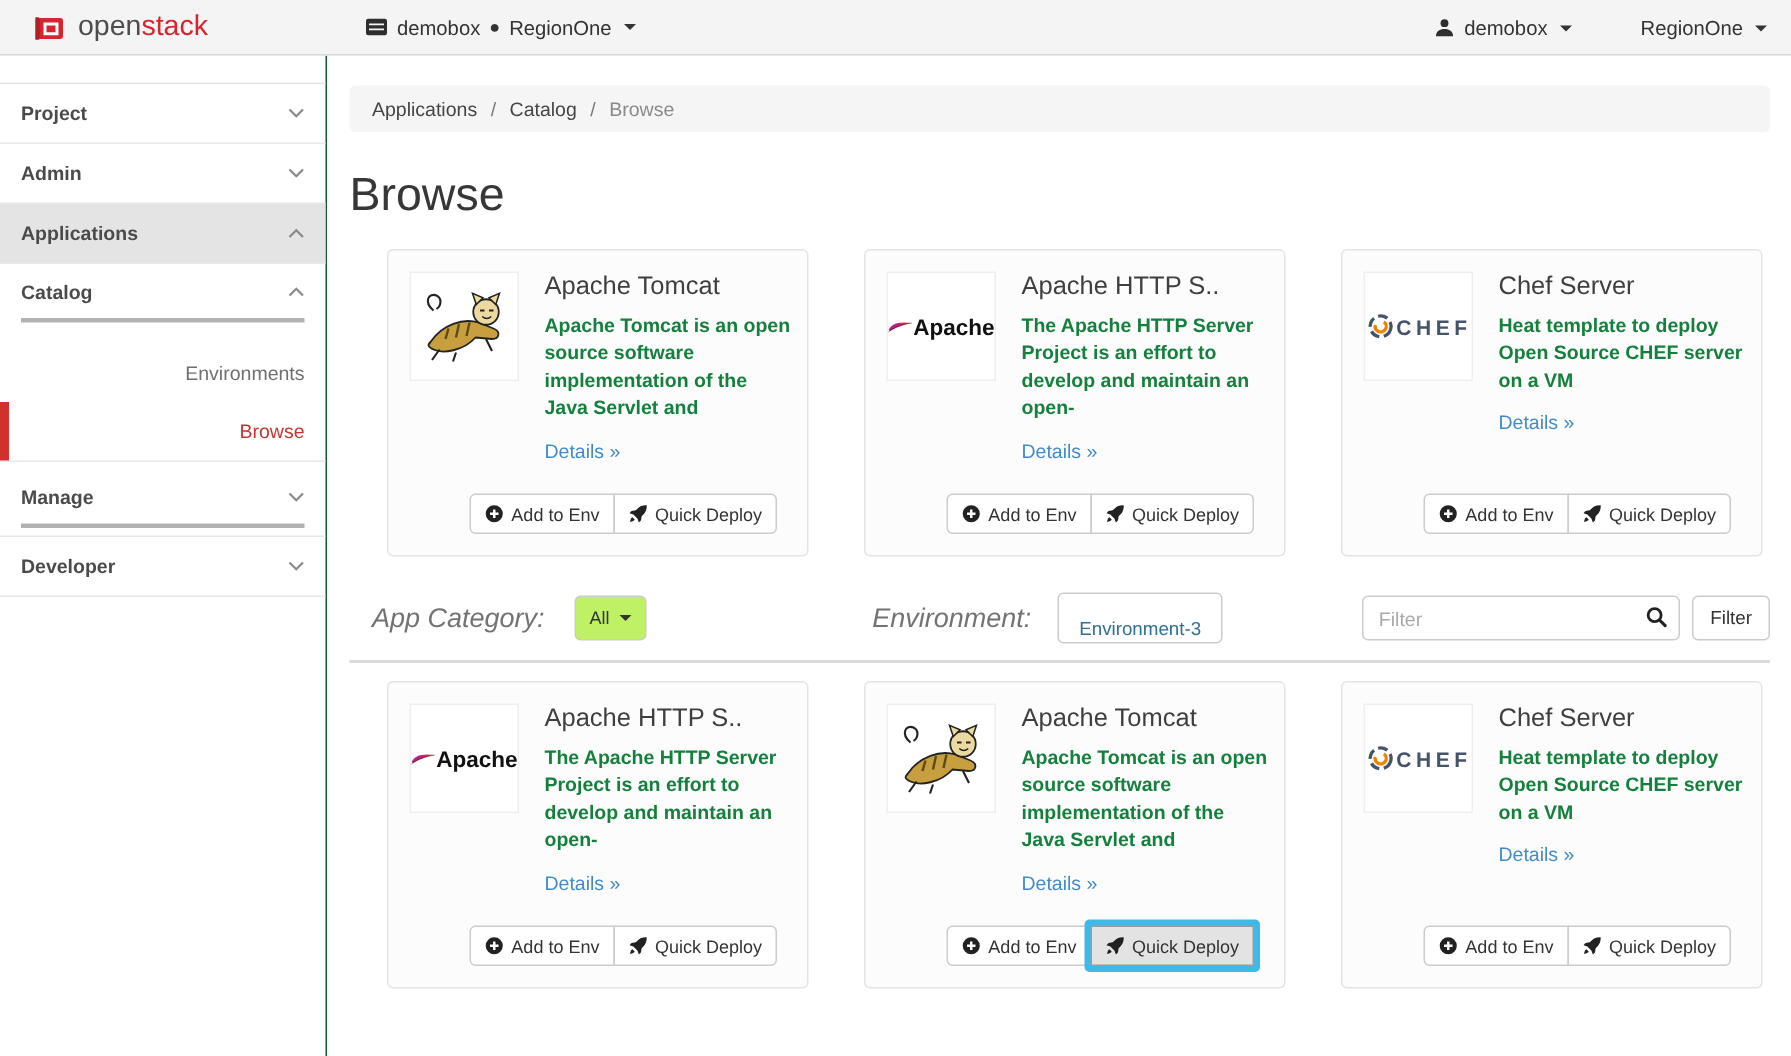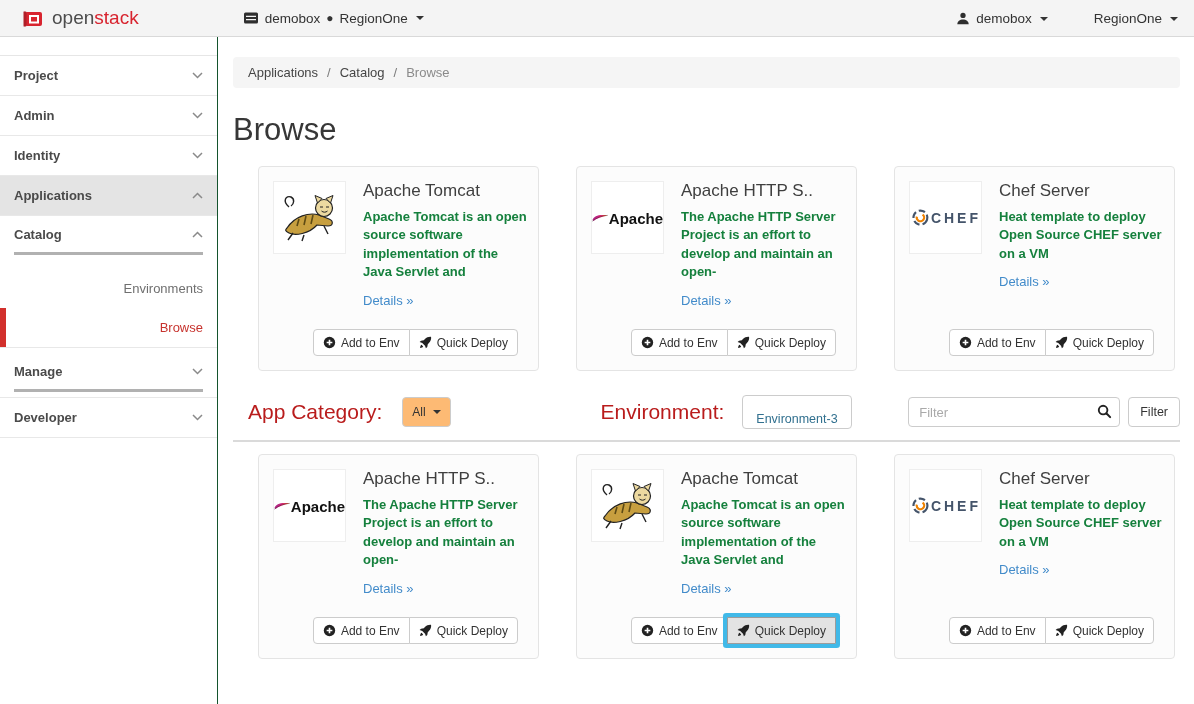--- a/index.html
+++ b/index.html
@@ -84,24 +84,24 @@
   }
   .btn svg { flex-shrink:0; }
   .btn.left { border-radius:4px 0 0 4px; }
   .btn.right { border-radius:0 4px 4px 0; margin-left:-1px; }
   .btn.highlighted {
     background:#e3e3e3; border-color:#9c9c9c; border-radius:1px;
     box-shadow:0 0 0 4px #41b9e8; position:relative; z-index:2;
   }
   
   .filter-row { display:flex; align-items:center; margin:26px 0 0 15px; height:30px; }
-  .filter-label { font-size:21px; color:#b91c1c; }
+  .filter-label { font-size:18px; color:#737373;font-style:italic; }
   .dd-btn {
     margin-left:20px; height:30px; padding:0 9px; font-size:12px;
-    border:1px solid #ccc; background:#fdba74; border-radius:4px; color:#333;
+    border:1px solid #ccc; background:#bef264; border-radius:4px; color:#333;
     display:flex; align-items:center; gap:5px; cursor:pointer; font-family:inherit;
   }
   .env-label { margin-left:150px; }
   .env-btn {
     margin-left:18px; height:30px; padding:16px 13px; font-size:12.5px;
     border:1px solid #ccc; background:#fff; border-radius:4px; color:#31708f;
     cursor:pointer; font-family:inherit;
   }
   .filter-input-wrap { margin-left:auto; position:relative; width:212px; }
   .filter-input {
@@ -186,28 +186,20 @@
 
     <div class="side-row">
       <span>Admin</span>
       <span class="chev">
         <svg width="11" height="7" viewBox="0 0 11 7">
             <path d="M1 1l4.5 4.5L10 1" stroke="#8a8a8a" stroke-width="1.5" fill="none"></path>
           </svg>
       </span>
     </div>
 
-    <div class="side-row">
-      <span>Identity</span>
-      <span class="chev">
-        <svg width="11" height="7" viewBox="0 0 11 7">
-            <path d="M1 1l4.5 4.5L10 1" stroke="#8a8a8a" stroke-width="1.5" fill="none"></path>
-          </svg>
-      </span>
-    </div>
 
     <div class="side-row applications">
       <span>Applications</span>
       <span class="chev">
         <svg width="11" height="7" viewBox="0 0 11 7">
             <path d="M1 6l4.5-4.5L10 6" stroke="#8a8a8a" stroke-width="1.5" fill="none"></path>
           </svg>
       </span>
     </div>
 

